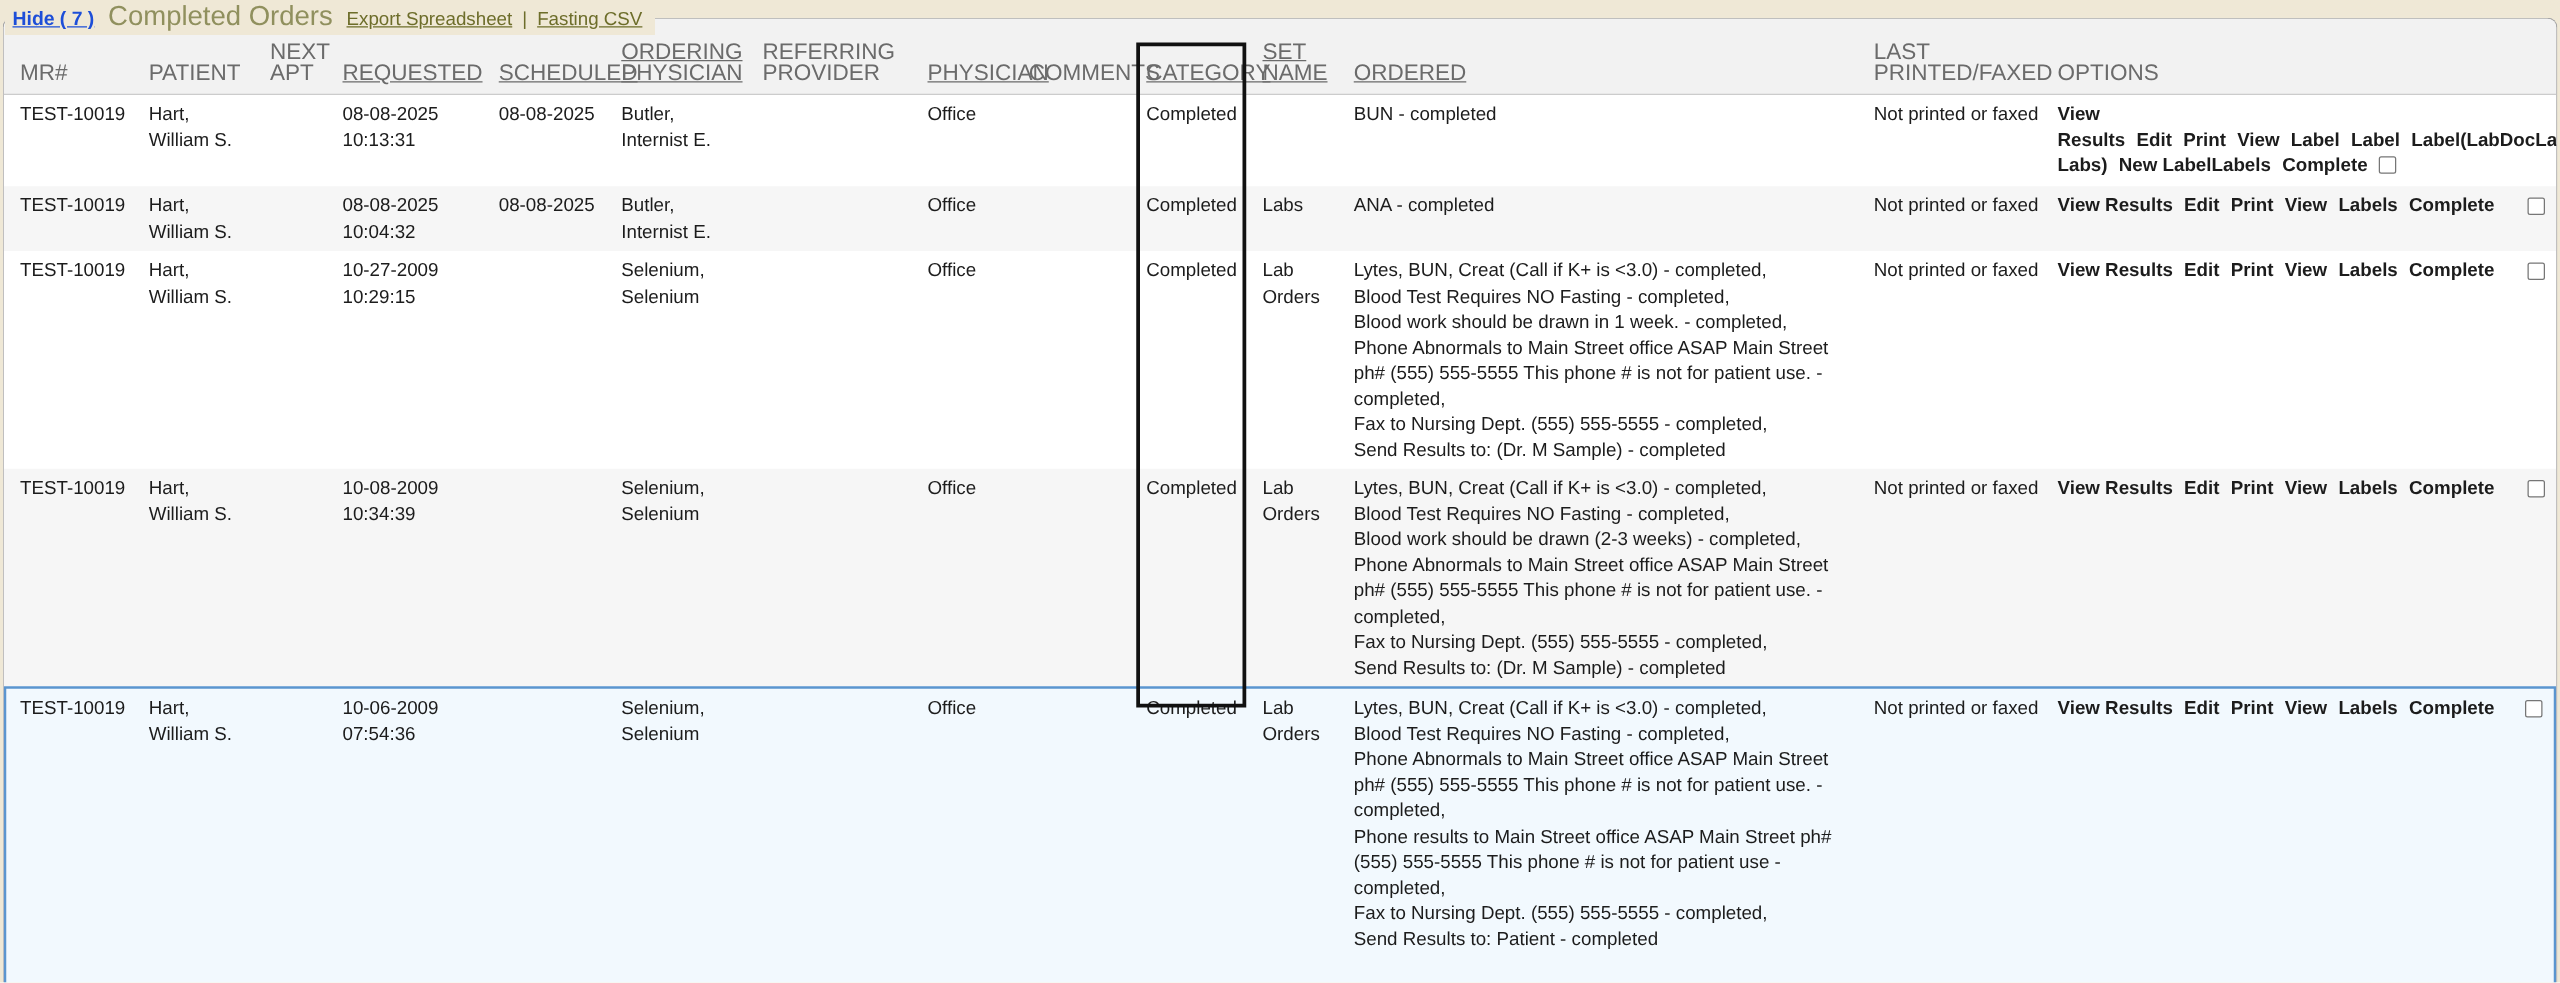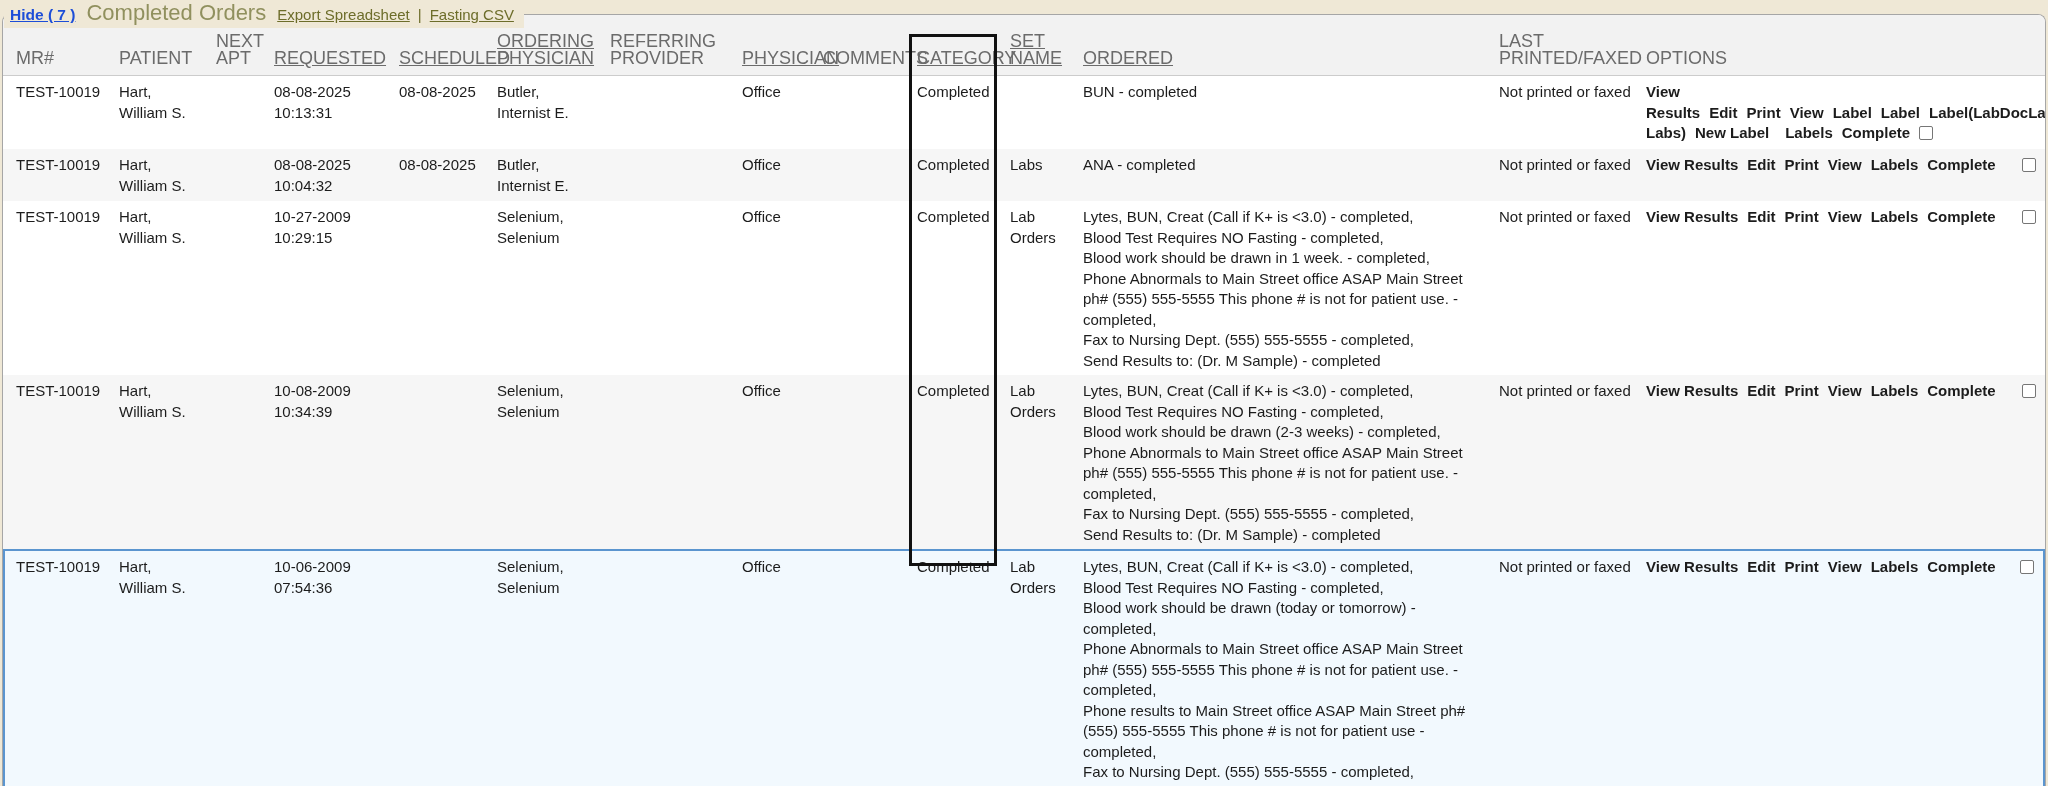--- a/index.html
+++ b/index.html
@@ -48,21 +48,21 @@
   .row:nth-child(2) { min-height:52px; }
   .row:nth-child(3) { min-height:168px; }
   .row:nth-child(4) { min-height:170px; }
   .row:nth-child(5) { min-height:248px; }
   .row.sel { background:#f2f9fe; border:2px solid #5b95cf; padding-left:11px; }
 
   .td { padding:6px 14px 4px 0; line-height:20.5px; }
   .td-ordered { padding-right:31px; }
   .td-options { position:relative; padding-right:6px; }
   .opt { margin-right:9px; cursor:pointer; color:#1c1c1c; text-decoration:none;font-weight:bold; }
-  .opt.tight { margin-right:16px;text-align:center; }
+  .opt.tight { margin-right:0;text-align:center; }
   .cb {
     display:inline-block; width:14px; height:14px;
     border:1px solid #767676; border-radius:2px; background:#fff;
     vertical-align:-2px; cursor:pointer;
   }
   .cb-right { position:absolute; right:9px; top:9px; }
 
   
   .catbox {
     position:absolute; left:906px; top:19px; width:88px; height:532px;
@@ -180,21 +180,20 @@
         <div class="td"></div>
         <div class="td">Selenium, Selenium</div>
         <div class="td"></div>
         <div class="td">Office</div>
         <div class="td"></div>
         <div class="td">Completed</div>
         <div class="td">Lab Orders</div>
         <div class="td td-ordered">
           <div>Lytes, BUN, Creat (Call if K+ is &lt;3.0) - completed,</div>
           <div>Blood Test Requires NO Fasting - completed,</div>
-          <div>Blood work should be drawn (today or tomorrow) - completed,</div>
           <div>Phone Abnormals to Main Street office ASAP Main Street ph# (555) 555-5555 This phone # is not for patient use. - completed,</div>
           <div>Phone results to Main Street office ASAP Main Street ph# (555) 555-5555 This phone # is not for patient use - completed,</div>
           <div>Fax to Nursing Dept. (555) 555-5555 - completed,</div>
           <div>Send Results to: Patient - completed</div>
         </div>
         <div class="td">Not printed or faxed</div>
         <div class="td td-options"><span class="opt">View Results</span><span class="opt">Edit</span><span class="opt">Print</span><span class="opt">View</span><span class="opt">Labels</span><span class="opt">Complete</span><span class="cb cb-right"></span></div>
       </div>
     </div>
   <div class="catbox"></div>

